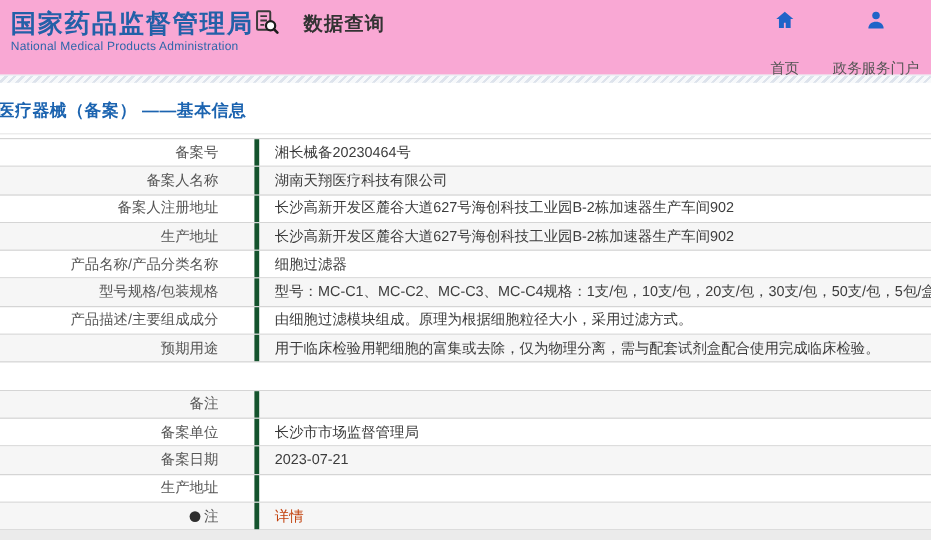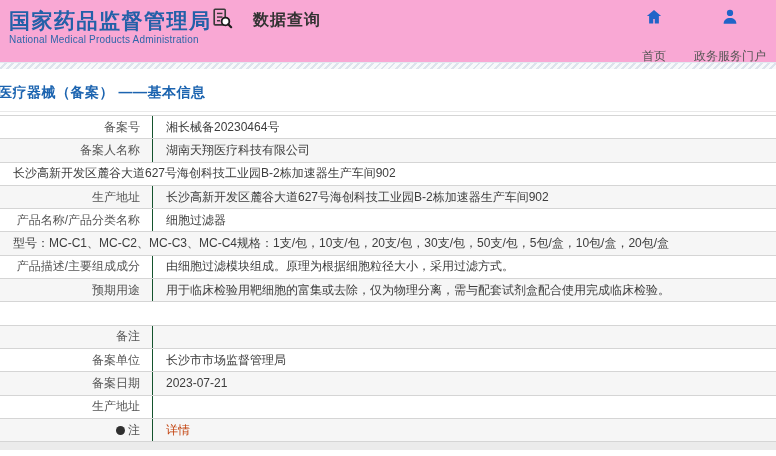--- a/index.html
+++ b/index.html
@@ -24,22 +24,22 @@
 
   
   .page-title { margin:15px 0 0 -2px; padding-bottom:9px; border-bottom:1px solid #e9e9e9;
     color:#1c64b0; font-size:14px; font-weight:bold; letter-spacing:.5px; }
 
   
   .table { margin-top:3px; border-top:1px solid #d5d5d5; }
   .row { display:flex; border-bottom:1px solid #d5d5d5; height:23.3px; }
   .row:nth-child(even) { background:#f6f6f6; }
   .cell { display:flex; align-items:center; font-size:12px; }
-  .cell.label { width:153px; justify-content:flex-end; padding-right:12px;
-    color:#555; border-right:1px solid #14532d; }
+  .cell.label { width:216px; justify-content:flex-end; padding-right:30px;
+    color:#555; border-right:4px solid #14532d; }
   .cell.value { flex:1; padding-left:13px; color:#3c3c3c;
     white-space:nowrap; overflow:hidden; }
   .link { color:#c2410c; text-decoration:none; cursor:pointer; }
   .note-dot { width:9px; height:9px; background:#2f2f2f; border-radius:50%;
     display:inline-block; margin-right:3px; flex:none; }
 
   .footer-strip { height:8px; background:#ebebeb; }
 </style>
 </head>
 <body>
@@ -92,31 +92,33 @@
 <div class="table">
   <div class="row">
     <div class="cell label">备案号</div>
     <div class="cell value">湘长械备20230464号</div>
   </div>
   <div class="row">
     <div class="cell label">备案人名称</div>
     <div class="cell value">湖南天翔医疗科技有限公司</div>
   </div>
   <div class="row">
+    <div class="cell label">备案人注册地址</div>
     <div class="cell value">长沙高新开发区麓谷大道627号海创科技工业园B-2栋加速器生产车间902</div>
   </div>
   <div class="row">
     <div class="cell label">生产地址</div>
     <div class="cell value">长沙高新开发区麓谷大道627号海创科技工业园B-2栋加速器生产车间902</div>
   </div>
   <div class="row">
     <div class="cell label">产品名称/产品分类名称</div>
     <div class="cell value">细胞过滤器</div>
   </div>
   <div class="row">
+    <div class="cell label">型号规格/包装规格</div>
     <div class="cell value">型号：MC-C1、MC-C2、MC-C3、MC-C4规格：1支/包，10支/包，20支/包，30支/包，50支/包，5包/盒，10包/盒，20包/盒</div>
   </div>
   <div class="row">
     <div class="cell label">产品描述/主要组成成分</div>
     <div class="cell value">由细胞过滤模块组成。原理为根据细胞粒径大小，采用过滤方式。</div>
   </div>
   <div class="row">
     <div class="cell label">预期用途</div>
     <div class="cell value">用于临床检验用靶细胞的富集或去除，仅为物理分离，需与配套试剂盒配合使用完成临床检验。</div>
   </div>

